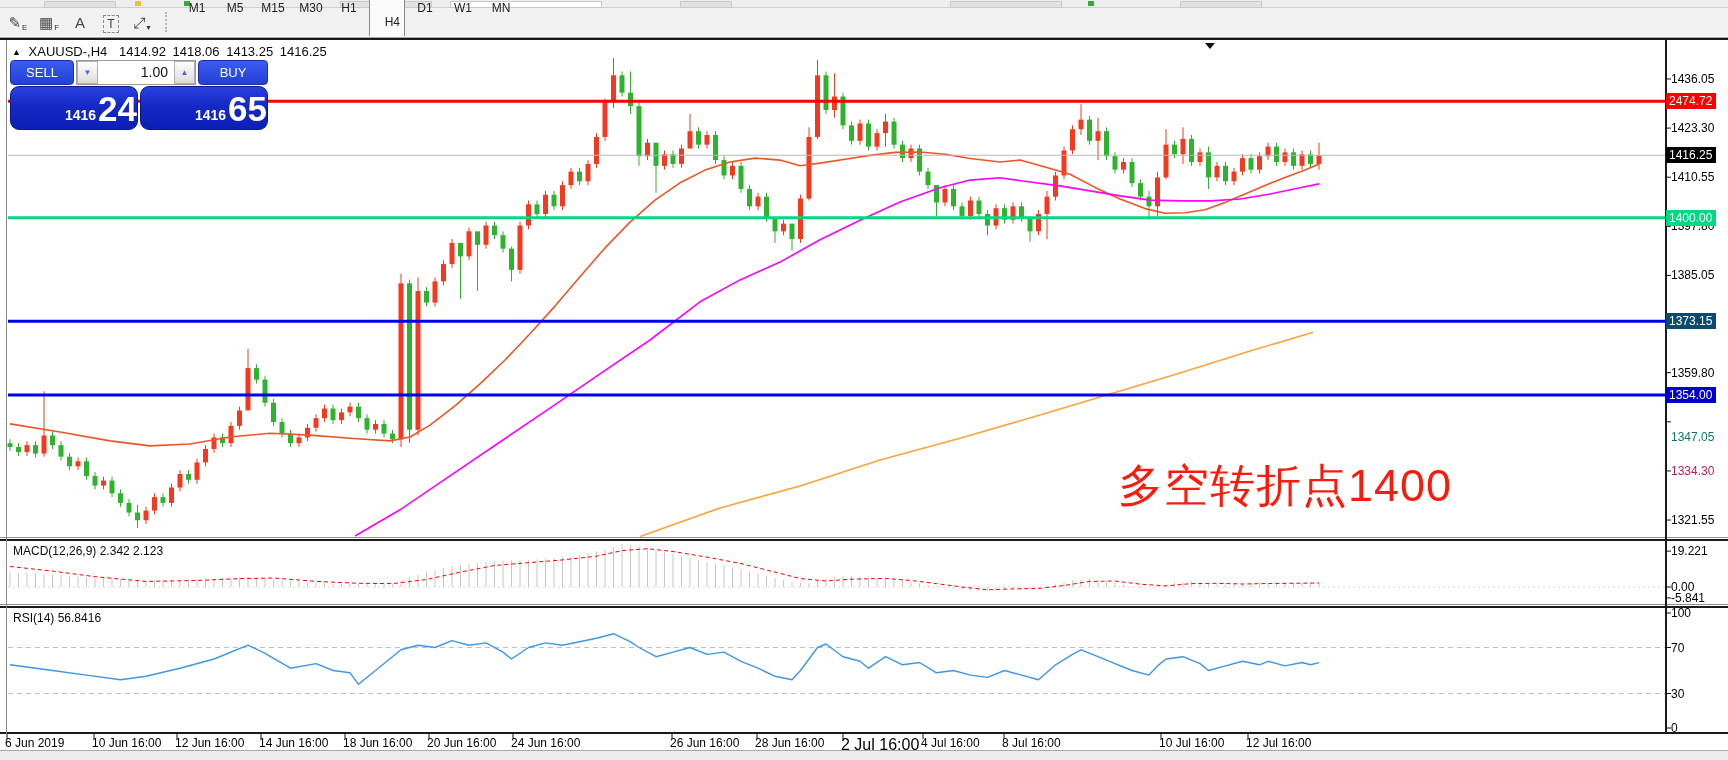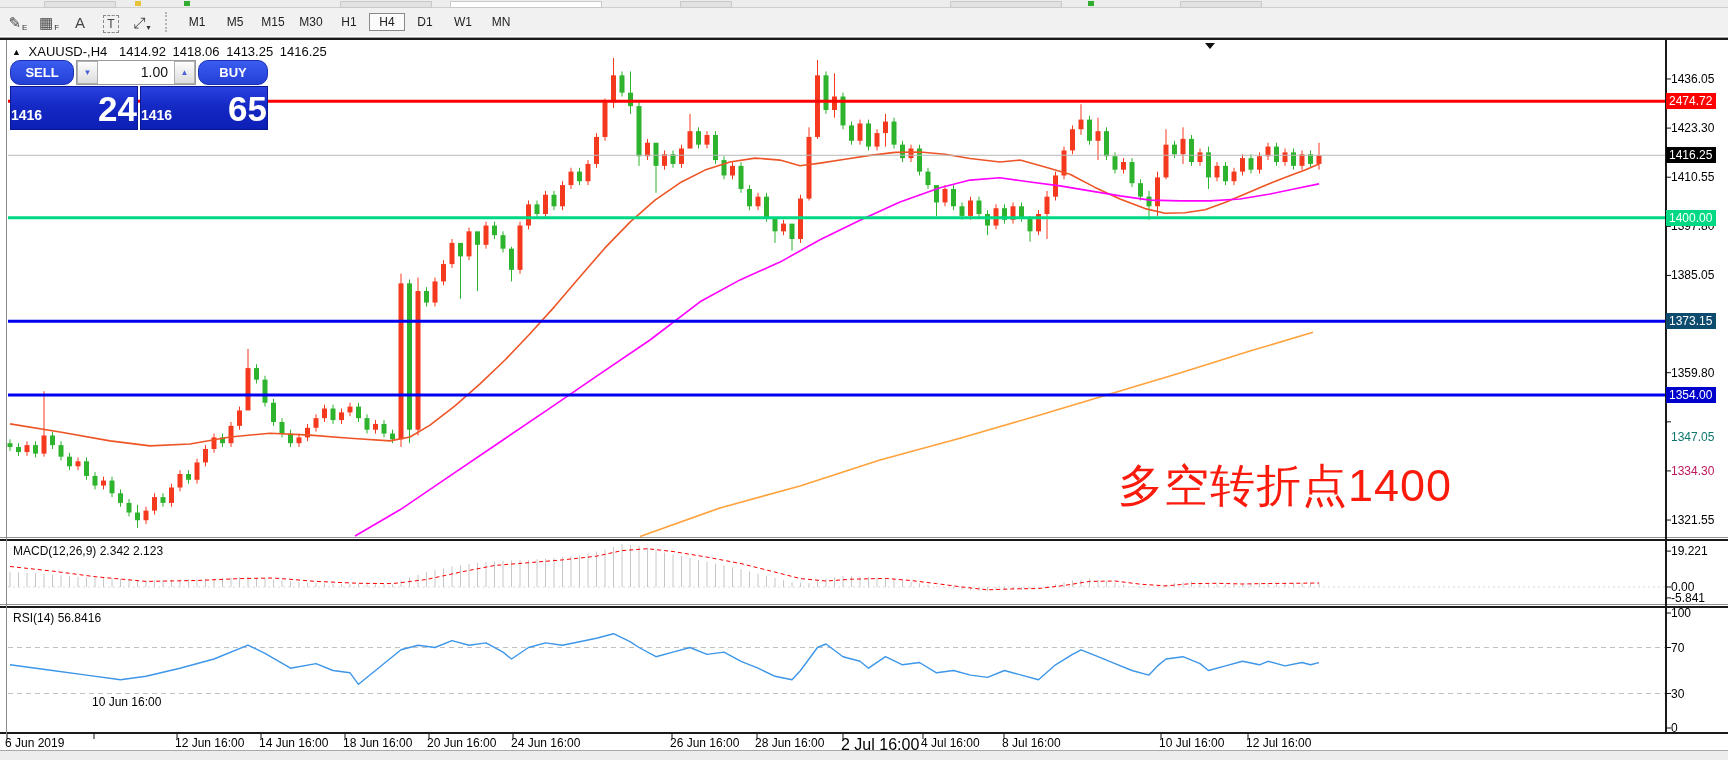--- a/index.html
+++ b/index.html
@@ -10,39 +10,39 @@
   .ghostbtn{position:absolute;top:1px;height:5px;background:#e2e2e2;border:1px solid #c9c9c9;}
   .minidot{position:absolute;top:1px;width:6px;height:5px;}
   
   #toolbar{position:absolute;left:0;top:8px;width:1728px;height:28px;background:#f1f1f1;
            border-bottom:1px solid #b8b8b8;display:flex;align-items:center;}
   .tool-icon{width:26px;height:22px;margin-left:5px;display:flex;align-items:flex-end;justify-content:center;
              color:#444;font-size:15px;line-height:20px;cursor:default;position:relative;}
   .tool-icon .sub{font-size:8px;color:#333;margin-left:1px;line-height:10px;}
   .tool-sep{width:5px;height:20px;margin:0 6px 0 10px;border-left:2px dotted #b5b5b5;}
   .tf{min-width:26px;padding:2px 5px;margin:0 1px;font-size:12px;color:#222;text-align:center;cursor:default;}
-  .tf.active{background:#fbfbfb;border:1px solid #8a8a8a;padding:1px 4px;}
+  .tf.active{background:#fbfbfb;border:1px solid #8a8a8a;padding:15px 4px;text-align:right;}
   
   #ohlc-title{position:absolute;left:12px;top:44px;font-size:13px;color:#0a0a0a;white-space:nowrap;text-align:center;}
   #ohlc-title .tri{font-size:9px;vertical-align:1px;margin-right:4px;}
   #ohlc-title span{margin-right:3px;}
   
   #trade{position:absolute;left:10px;top:60px;width:258px;}
   #trade .row1{display:flex;height:25px;}
-  .tbtn{background:linear-gradient(#3a5cf0,#2440d6);color:#fff;font-size:13px;font-weight:bold;
-        border:1px solid #1b2fb0;border-radius:10px;display:flex;align-items:center;justify-content:center;}
+  .tbtn{background:linear-gradient(#3a5cf0,#2440d6);color:#fff;font-size:13px;font-weight:normal;
+        border:1px solid #1b2fb0;border-radius:4px;display:flex;align-items:center;justify-content:center;}
   #sell-btn{width:62px;}
   #buy-btn{width:68px;}
   #vol-box{flex:1;display:flex;margin:0 2px;border:1px solid #9a9a9a;background:#fff;}
   .spin{width:19px;background:linear-gradient(#fdfdfd,#dcdcdc);border:1px solid #b0b0b0;
         font-size:8px;color:#4a62d8;display:flex;align-items:center;justify-content:center;}
   #vol-val{flex:1;font-size:14px;color:#111;text-align:right;padding:3px 6px 0 0;}
   #trade .row2{display:flex;height:44px;margin-top:1px;}
   .pricebox{background:linear-gradient(#2a41e0 0%,#1529c4 45%,#0c1fb6 100%);border:1px solid #0a1890;
-            border-radius:0;color:#fff;display:flex;align-items:flex-end;justify-content:space-between;padding-bottom:3px;}
+            border-radius:9px;color:#fff;display:flex;align-items:flex-end;justify-content:flex-end;padding-bottom:3px;}
   #sell-box{width:127px;margin-right:2px;}
   #buy-box{width:127px;}
   .psmall{font-size:14px;font-weight:bold;line-height:22px;margin-right:2px;}
   .pbig{font-size:35px;font-weight:bold;line-height:34px;}
   
   #annotation{position:absolute;left:1118px;top:431px;font-size:45px;color:#fb1b0c;white-space:nowrap;letter-spacing:1px;margin-top:25px;}
   
   .ind-label{position:absolute;left:13px;font-size:12px;color:#0a0a0a;white-space:nowrap;}
   .ybadge{position:absolute;left:1666px;transform:translateY(-50%);font-size:12px;color:#fff;
           padding:1px 4px 1px 3px;white-space:nowrap;}
@@ -676,21 +676,21 @@
       <div class="ybadge" style="top: 321.276px; background: #0c4a6e;">1373.15</div>
       <div class="ybadge" style="top: 395.043px; background: rgb(0, 0, 204);">1354.00</div>
       <div style="position: absolute; left: 1671px; top: 551.095px; transform: translateY(-50%); font-size: 12px; color: rgb(0, 0, 0);">19.221</div>
       <div style="position: absolute; left: 1671px; top: 587px; transform: translateY(-50%); font-size: 12px; color: rgb(0, 0, 0);">0.00</div>
       <div style="position: absolute; left: 1671px; top: 597.911px; transform: translateY(-50%); font-size: 12px; color: rgb(0, 0, 0);">-5.841</div>
       <div style="position: absolute; left: 1671px; top: 613px; transform: translateY(-50%); font-size: 12px; color: rgb(0, 0, 0);">100</div>
       <div style="position: absolute; left: 1671px; top: 647.5px; transform: translateY(-50%); font-size: 12px; color: rgb(0, 0, 0);">70</div>
       <div style="position: absolute; left: 1671px; top: 693.5px; transform: translateY(-50%); font-size: 12px; color: rgb(0, 0, 0);">30</div>
       <div style="position: absolute; left: 1671px; top: 728px; transform: translateY(-50%); font-size: 12px; color: rgb(0, 0, 0);">0</div>
       <div style="position: absolute; left: 5px; top: 736px; font-size: 12px; color: rgb(0, 0, 0); white-space: nowrap;">6 Jun 2019</div>
-      <div style="position: absolute; left: 92px; top: 695px; font-size: 12px; color: rgb(0, 0, 0); white-space: nowrap;">10 Jun 16:00</div>
+      <div style="position: absolute; left: 92px; top: 736px; font-size: 12px; color: rgb(0, 0, 0); white-space: nowrap;">10 Jun 16:00</div>
       <div style="position: absolute; left: 175px; top: 736px; font-size: 12px; color: rgb(0, 0, 0); white-space: nowrap;">12 Jun 16:00</div>
       <div style="position: absolute; left: 259px; top: 736px; font-size: 12px; color: rgb(0, 0, 0); white-space: nowrap;">14 Jun 16:00</div>
       <div style="position: absolute; left: 343px; top: 736px; font-size: 12px; color: rgb(0, 0, 0); white-space: nowrap;">18 Jun 16:00</div>
       <div style="position: absolute; left: 427px; top: 736px; font-size: 12px; color: rgb(0, 0, 0); white-space: nowrap;">20 Jun 16:00</div>
       <div style="position: absolute; left: 511px; top: 736px; font-size: 12px; color: rgb(0, 0, 0); white-space: nowrap;">24 Jun 16:00</div>
       <div style="position: absolute; left: 670px; top: 736px; font-size: 12px; color: rgb(0, 0, 0); white-space: nowrap;">26 Jun 16:00</div>
       <div style="position: absolute; left: 755px; top: 736px; font-size: 12px; color: rgb(0, 0, 0); white-space: nowrap;">28 Jun 16:00</div>
       <div style="position: absolute; left: 841px; top: 736px; font-size: 16px; color: rgb(0, 0, 0); white-space: nowrap;">2 Jul 16:00</div>
       <div style="position: absolute; left: 921px; top: 736px; font-size: 12px; color: rgb(0, 0, 0); white-space: nowrap;">4 Jul 16:00</div>
       <div style="position: absolute; left: 1002px; top: 736px; font-size: 12px; color: rgb(0, 0, 0); white-space: nowrap;">8 Jul 16:00</div>

